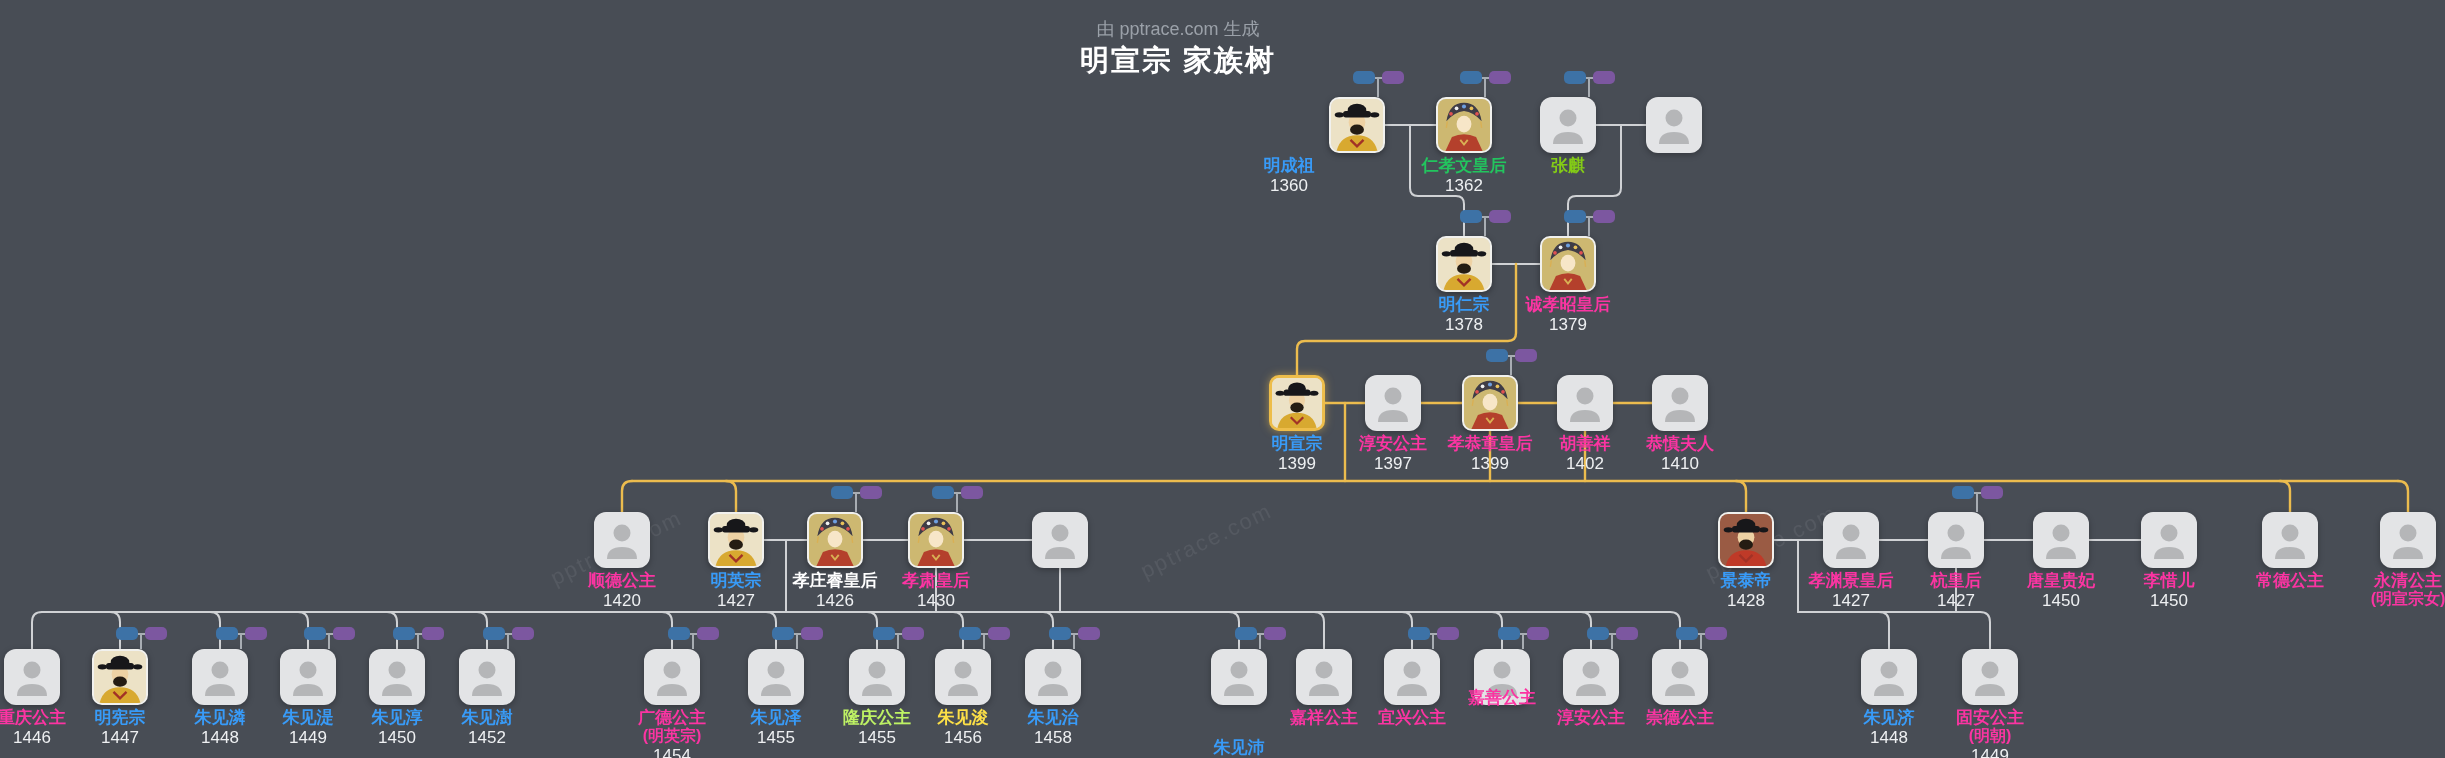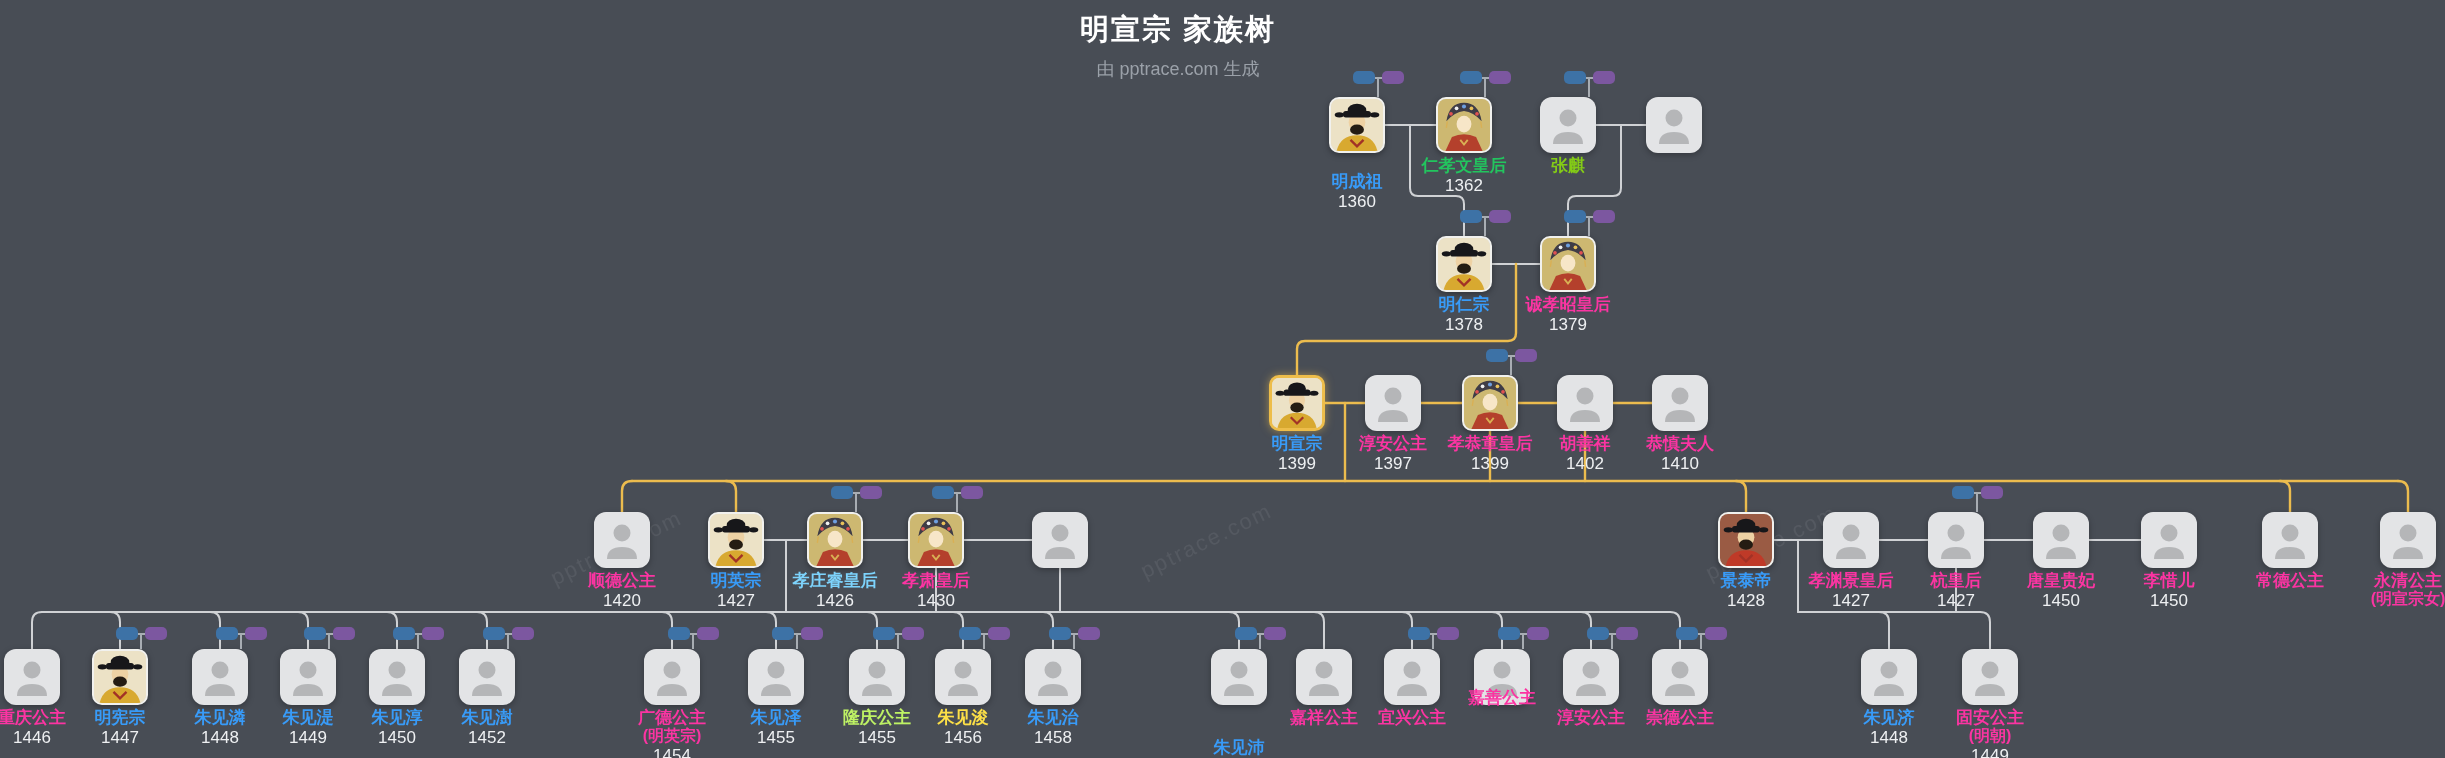--- a/index.html
+++ b/index.html
@@ -95,39 +95,39 @@
       <path d="M1956,568 L1956,612" stroke="#d0d2d5" stroke-width="2" fill="none" stroke-linecap="round"></path>
       <path d="M1879,612 Q1889,612 1889,622 L1889,649" stroke="#d0d2d5" stroke-width="2" fill="none" stroke-linecap="round"></path>
       <path d="M1980,612 Q1990,612 1990,622 L1990,649" stroke="#d0d2d5" stroke-width="2" fill="none" stroke-linecap="round"></path>
     </svg>
 
   <div class="wm" style="left:545px;top:535px;">pptrace.com</div>
   <div class="wm" style="left:1135px;top:528px;">pptrace.com</div>
   <div class="wm" style="left:1700px;top:530px;">pptrace.com</div>
 
   <div id="title-block">
+    <div id="page-subtitle">由 pptrace.com 生成</div>
     <div id="page-title">明宣宗 家族树</div>
-    <div id="page-subtitle">由 pptrace.com 生成</div>
   </div>
 
   <div id="tree">
       <div class="card" style="left:1329px;top:97px;">
         <div class="portrait"><svg viewBox="0 0 56 56" width="100%" height="100%">
             <rect width="56" height="56" fill="#ece2c6"></rect>
             <path d="M6,56 Q10,39 28,39 Q46,39 50,56 Z" fill="#d8a930"></path>
             <path d="M21,44 L28,51 L35,44" stroke="#a23226" stroke-width="2.5" fill="none"></path>
             <ellipse cx="28" cy="25" rx="9" ry="9.5" fill="#eed2a4"></ellipse>
             <ellipse cx="28" cy="33" rx="7.5" ry="5.5" fill="#241c13"></ellipse>
             <ellipse cx="28" cy="12" rx="10" ry="7" fill="#17171a"></ellipse>
             <rect x="13" y="13" width="30" height="7" rx="3" fill="#17171a"></rect>
             <ellipse cx="9" cy="17" rx="5" ry="2.8" fill="#17171a"></ellipse>
             <ellipse cx="47" cy="17" rx="5" ry="2.8" fill="#17171a"></ellipse>
           </svg></div>
       </div>
-      <div class="plabel" style="left:1272px;top:156px;margin-top:16px;">
+      <div class="plabel" style="left:1204px;top:156px;">
         <span class="pname" style="color:#389bf8">明成祖</span>
         <span class="pyear">1360</span>
       </div>
       <div class="badge father" style="left:1353px;top:71px;"></div>
       <div class="blink" style="left:1375px;top:77px;"></div>
       <div class="badge mother" style="left:1382px;top:71px;"></div>
       <div class="bstub" style="left:1377px;top:78px;height:19px;"></div>
       <div class="card" style="left:1436px;top:97px;">
         <div class="portrait"><svg viewBox="0 0 56 56" width="100%" height="100%">
             <rect width="56" height="56" fill="#cdb871"></rect>
@@ -320,21 +320,21 @@
             <path d="M9,24 Q12,4 28,4 Q44,4 47,24 Q38,14 28,13 Q18,14 9,24 Z" fill="#3f3c46"></path>
             <circle cx="14" cy="16" r="2" fill="#e05252"></circle>
             <circle cx="20" cy="10" r="2" fill="#f0f0f0"></circle>
             <circle cx="28" cy="8" r="2.2" fill="#6e9fe0"></circle>
             <circle cx="36" cy="10" r="2" fill="#e8c05a"></circle>
             <circle cx="42" cy="16" r="2" fill="#e05252"></circle>
             <path d="M10,24 L9,31 M46,24 L47,31" stroke="#d9b054" stroke-width="1.5"></path>
           </svg></div>
       </div>
       <div class="plabel" style="left:750px;top:571px;">
-        <span class="pname" style="color:#7dd3fc">孝庄睿皇后</span>
+        <span class="pname" style="color:#ffffff">孝庄睿皇后</span>
         <span class="pyear">1426</span>
       </div>
       <div class="badge father" style="left:831px;top:486px;"></div>
       <div class="blink" style="left:853px;top:492px;"></div>
       <div class="badge mother" style="left:860px;top:486px;"></div>
       <div class="bstub" style="left:855px;top:493px;height:19px;"></div>
       <div class="card" style="left:908px;top:512px;">
         <div class="portrait"><svg viewBox="0 0 56 56" width="100%" height="100%">
             <rect width="56" height="56" fill="#cdb871"></rect>
             <path d="M8,56 L15,41 Q28,35 41,41 L48,56 Z" fill="#b4402c"></path>

